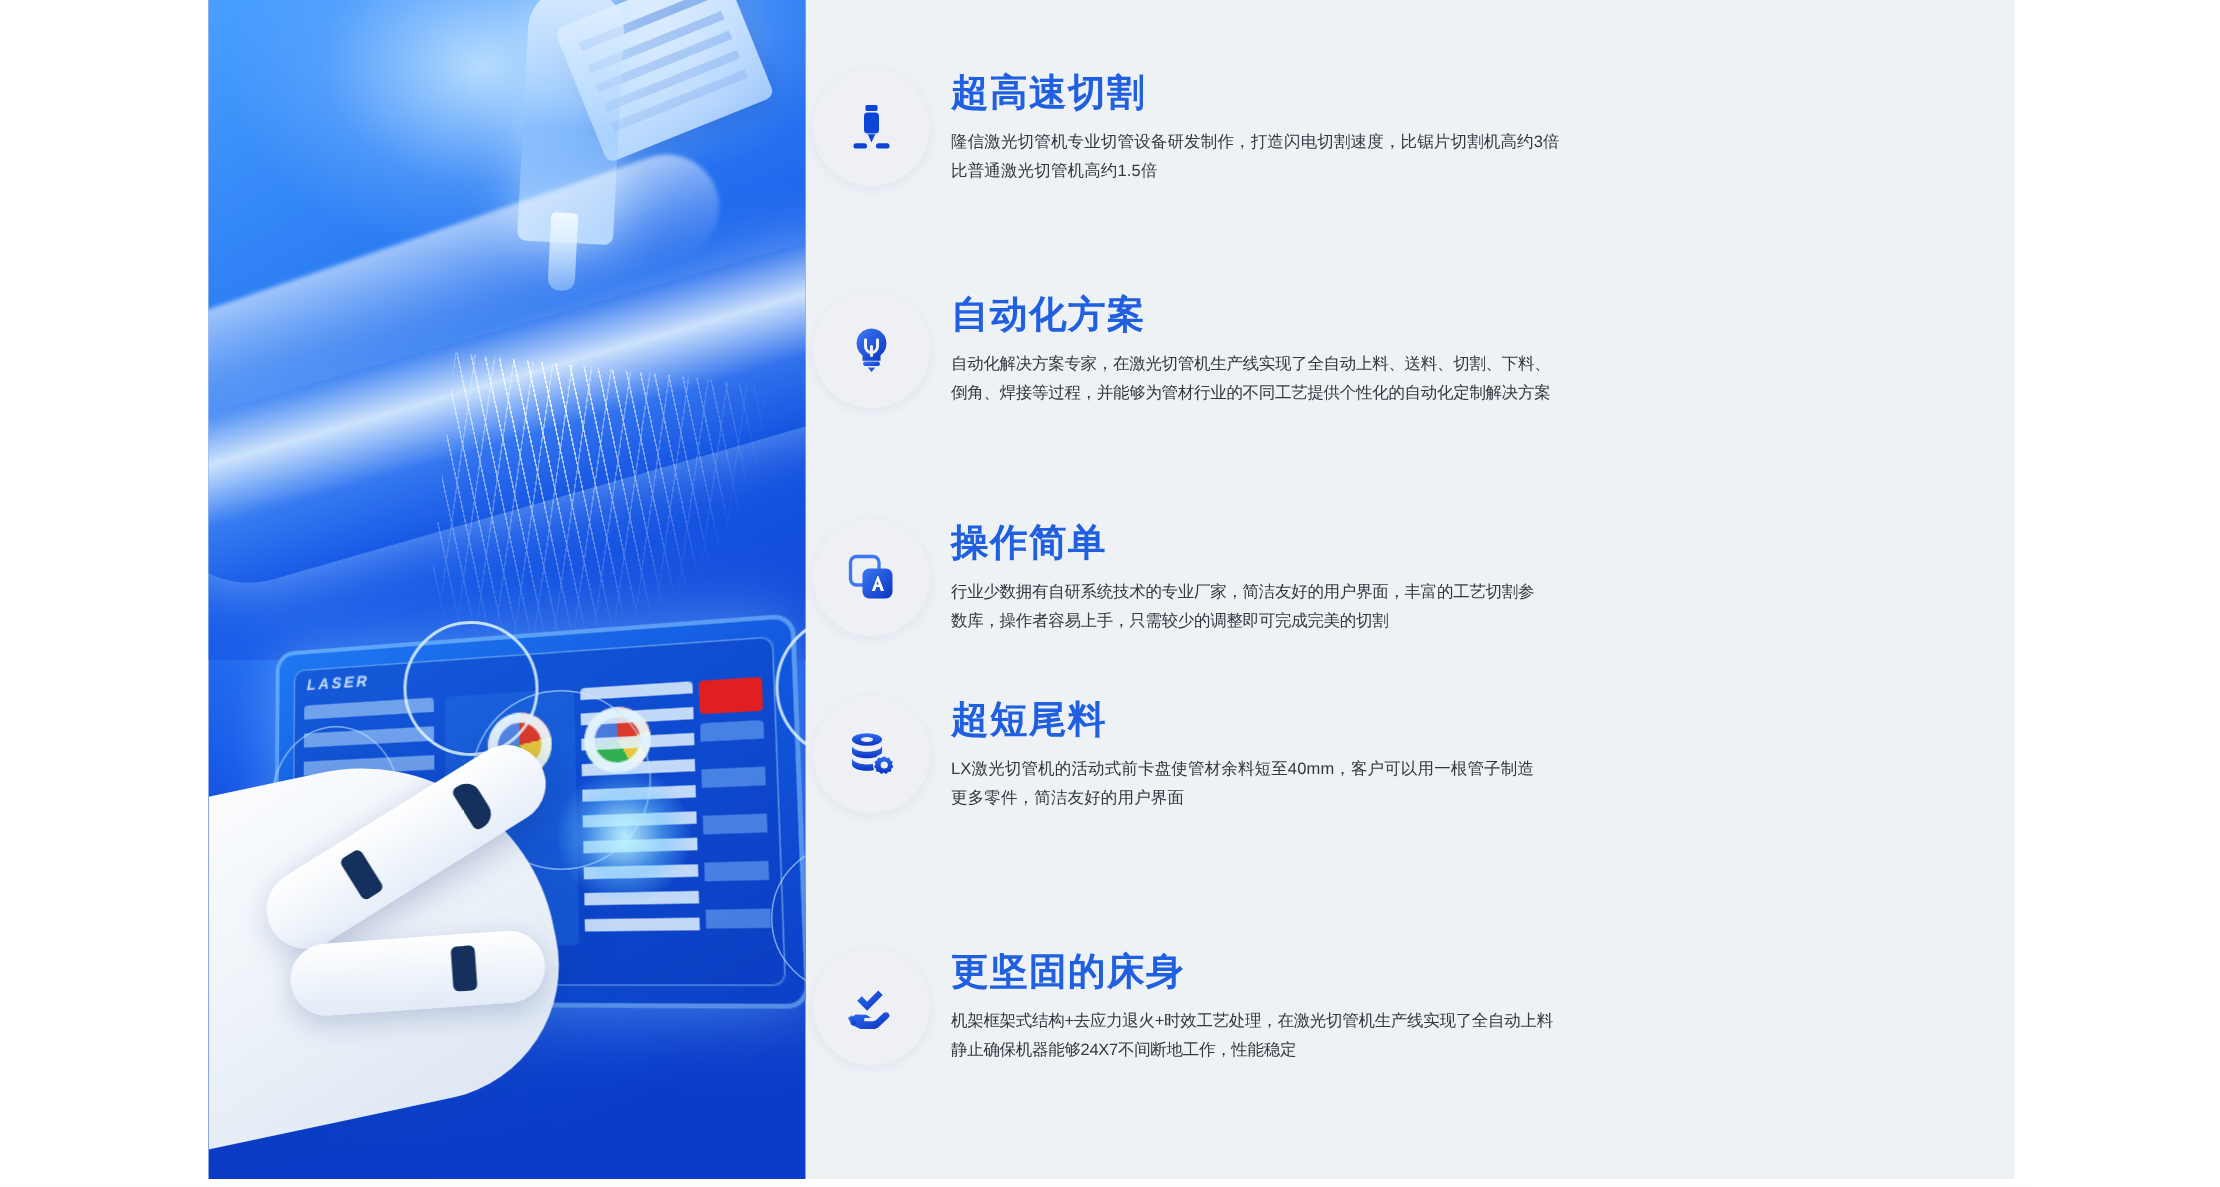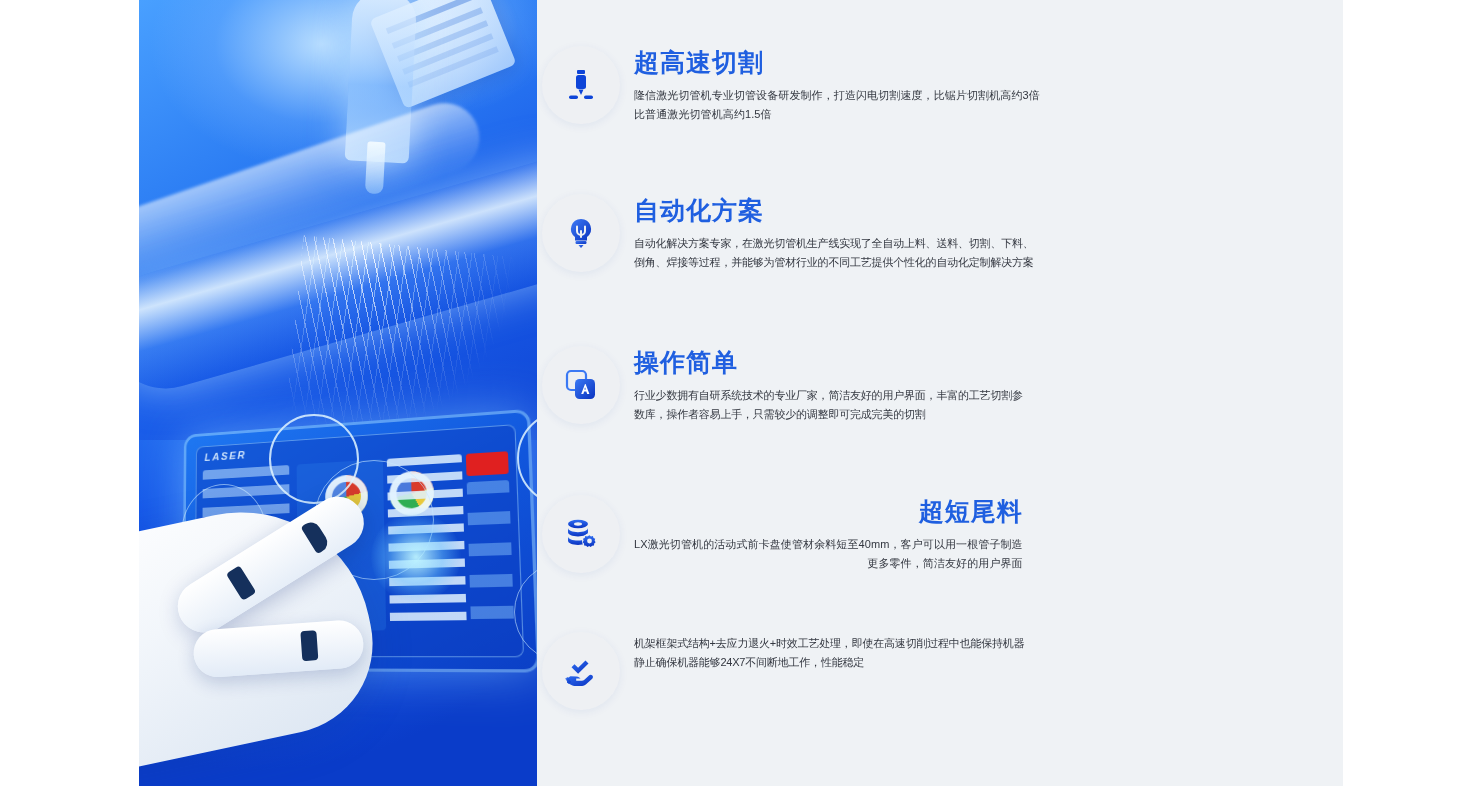--- a/index.html
+++ b/index.html
@@ -161,21 +161,21 @@
   }
   .feat-desc {
     font-size: 11px; color: #333740; line-height: 1.72;
     letter-spacing: .1px; white-space: pre-line; max-width: 760px;
   }
   .f2 .feat-desc, .f3 .feat-desc, .f5 .feat-desc { letter-spacing: -.2px; }
 
   .f1 { top: 46px; }
   .f2 { top: 194px; }
   .f3 { top: 346px; }
-  .f4 { top: 495px; text-align: right; }
+  .f4 { top: 464px; }
   .f5 { top: 632px; }
 </style>
 </head>
 <body>
 
 <div class="stage">
 
   <div class="panel-bg"></div>
 
   <div class="hero">
@@ -322,19 +322,20 @@
             <stop offset="0" stop-color="#2f6ef2"></stop>
                 <stop offset="1" stop-color="#0a33c0"></stop>
               </linearGradient>
             </defs>
           <path d="M11.5 11.2l3.6 3.6 7.4-7.4 3 3-10.4 10.4-6.6-6.6z" fill="url(#lg4)"></path>
           <path d="M4 25.5l3.4-2.2 6 .2c1.1 0 2.1.4 2.9 1.1l1.2 1h-4.3v2.2h5.6c1 0 1.9-.4 2.6-1.1l4.6-4.3c1-.9 2.5-.8 3.4.2.8.9.7 2.3-.2 3.1l-6.4 5.9c-1 .9-2.3 1.4-3.6 1.4h-7.7c-.9 0-1.8-.3-2.6-.8L4 29.8z" fill="url(#lg4)"></path>
           <path d="M2.2 25.6l2.6-1.7 3.3 5.2-2.6 1.7z" fill="url(#lg4)" opacity=".85"></path>
         </svg>
       </div>
       <div class="feat-text">
-        <div class="feat-desc">机架框架式结构+去应力退火+时效工艺处理，即使在高速切削过程中也能保持机器
+        <div class="feat-title">更坚固的床身</div>
+        <div class="feat-desc">机架框架式结构+去应力退火+时效工艺处理，在激光切管机生产线实现了全自动上料
 静止确保机器能够24X7不间断地工作，性能稳定</div>
       </div>
     </div>
 
   </div>
 </div>
 
 </body></html>

